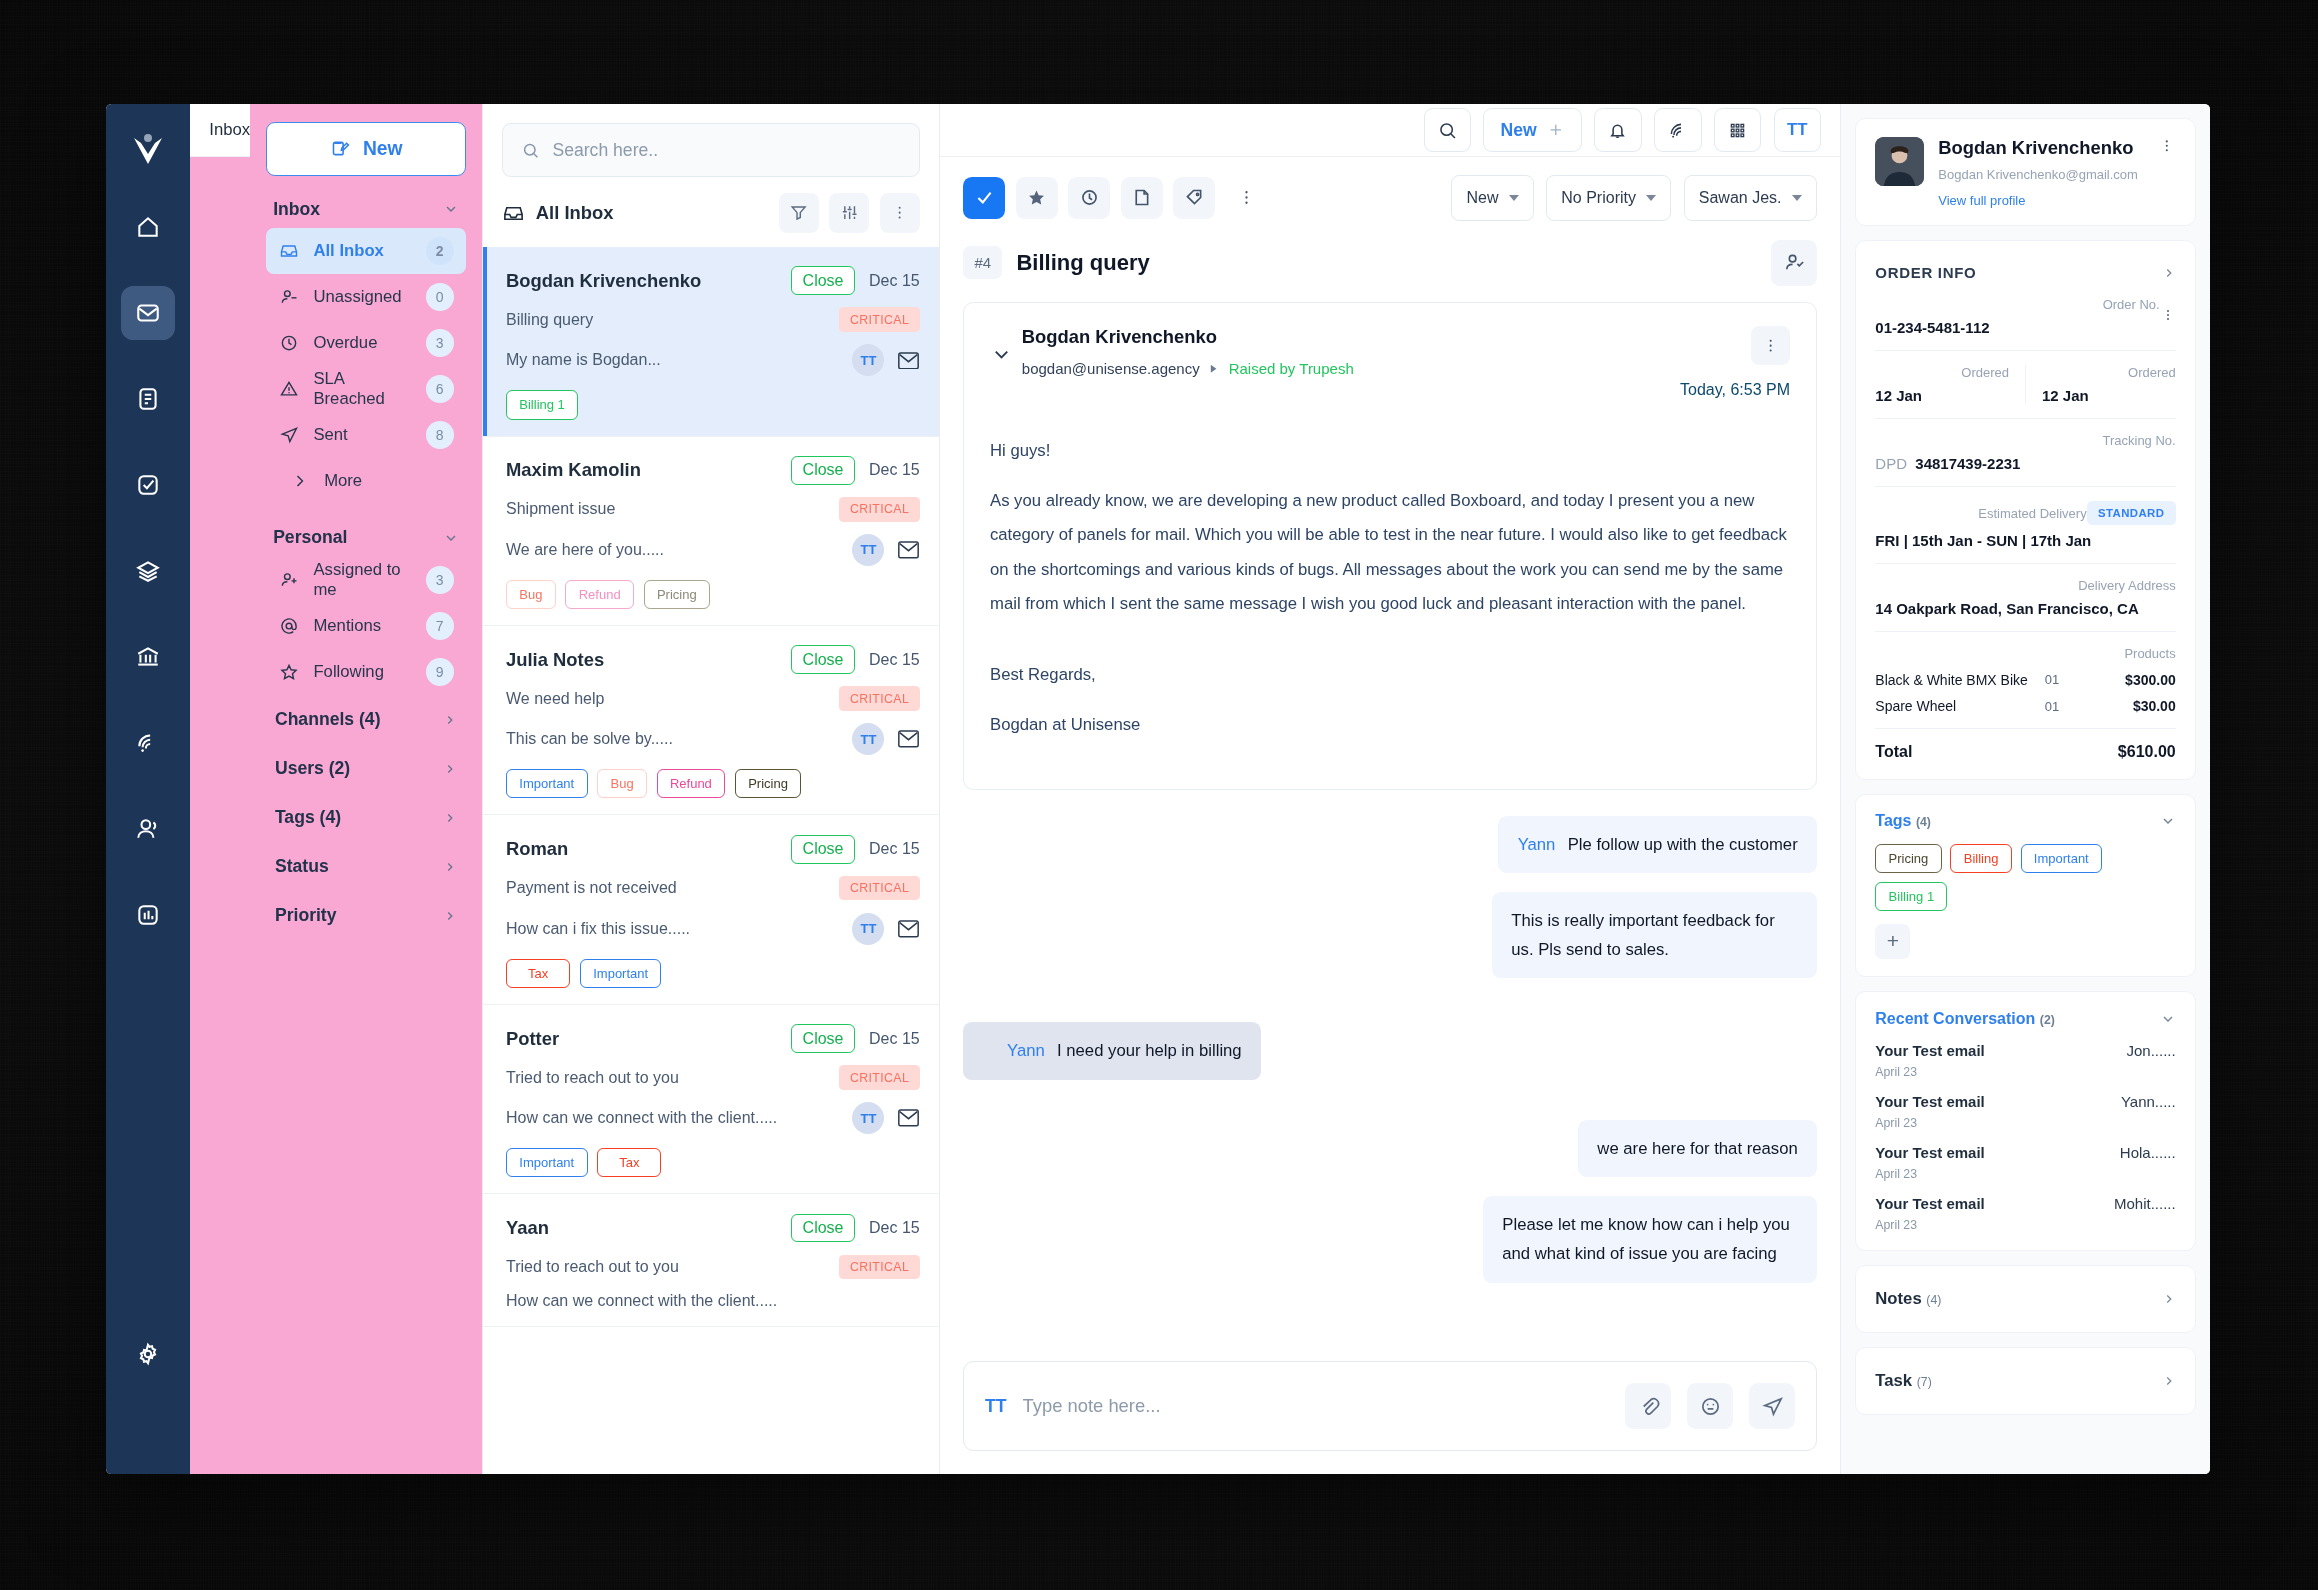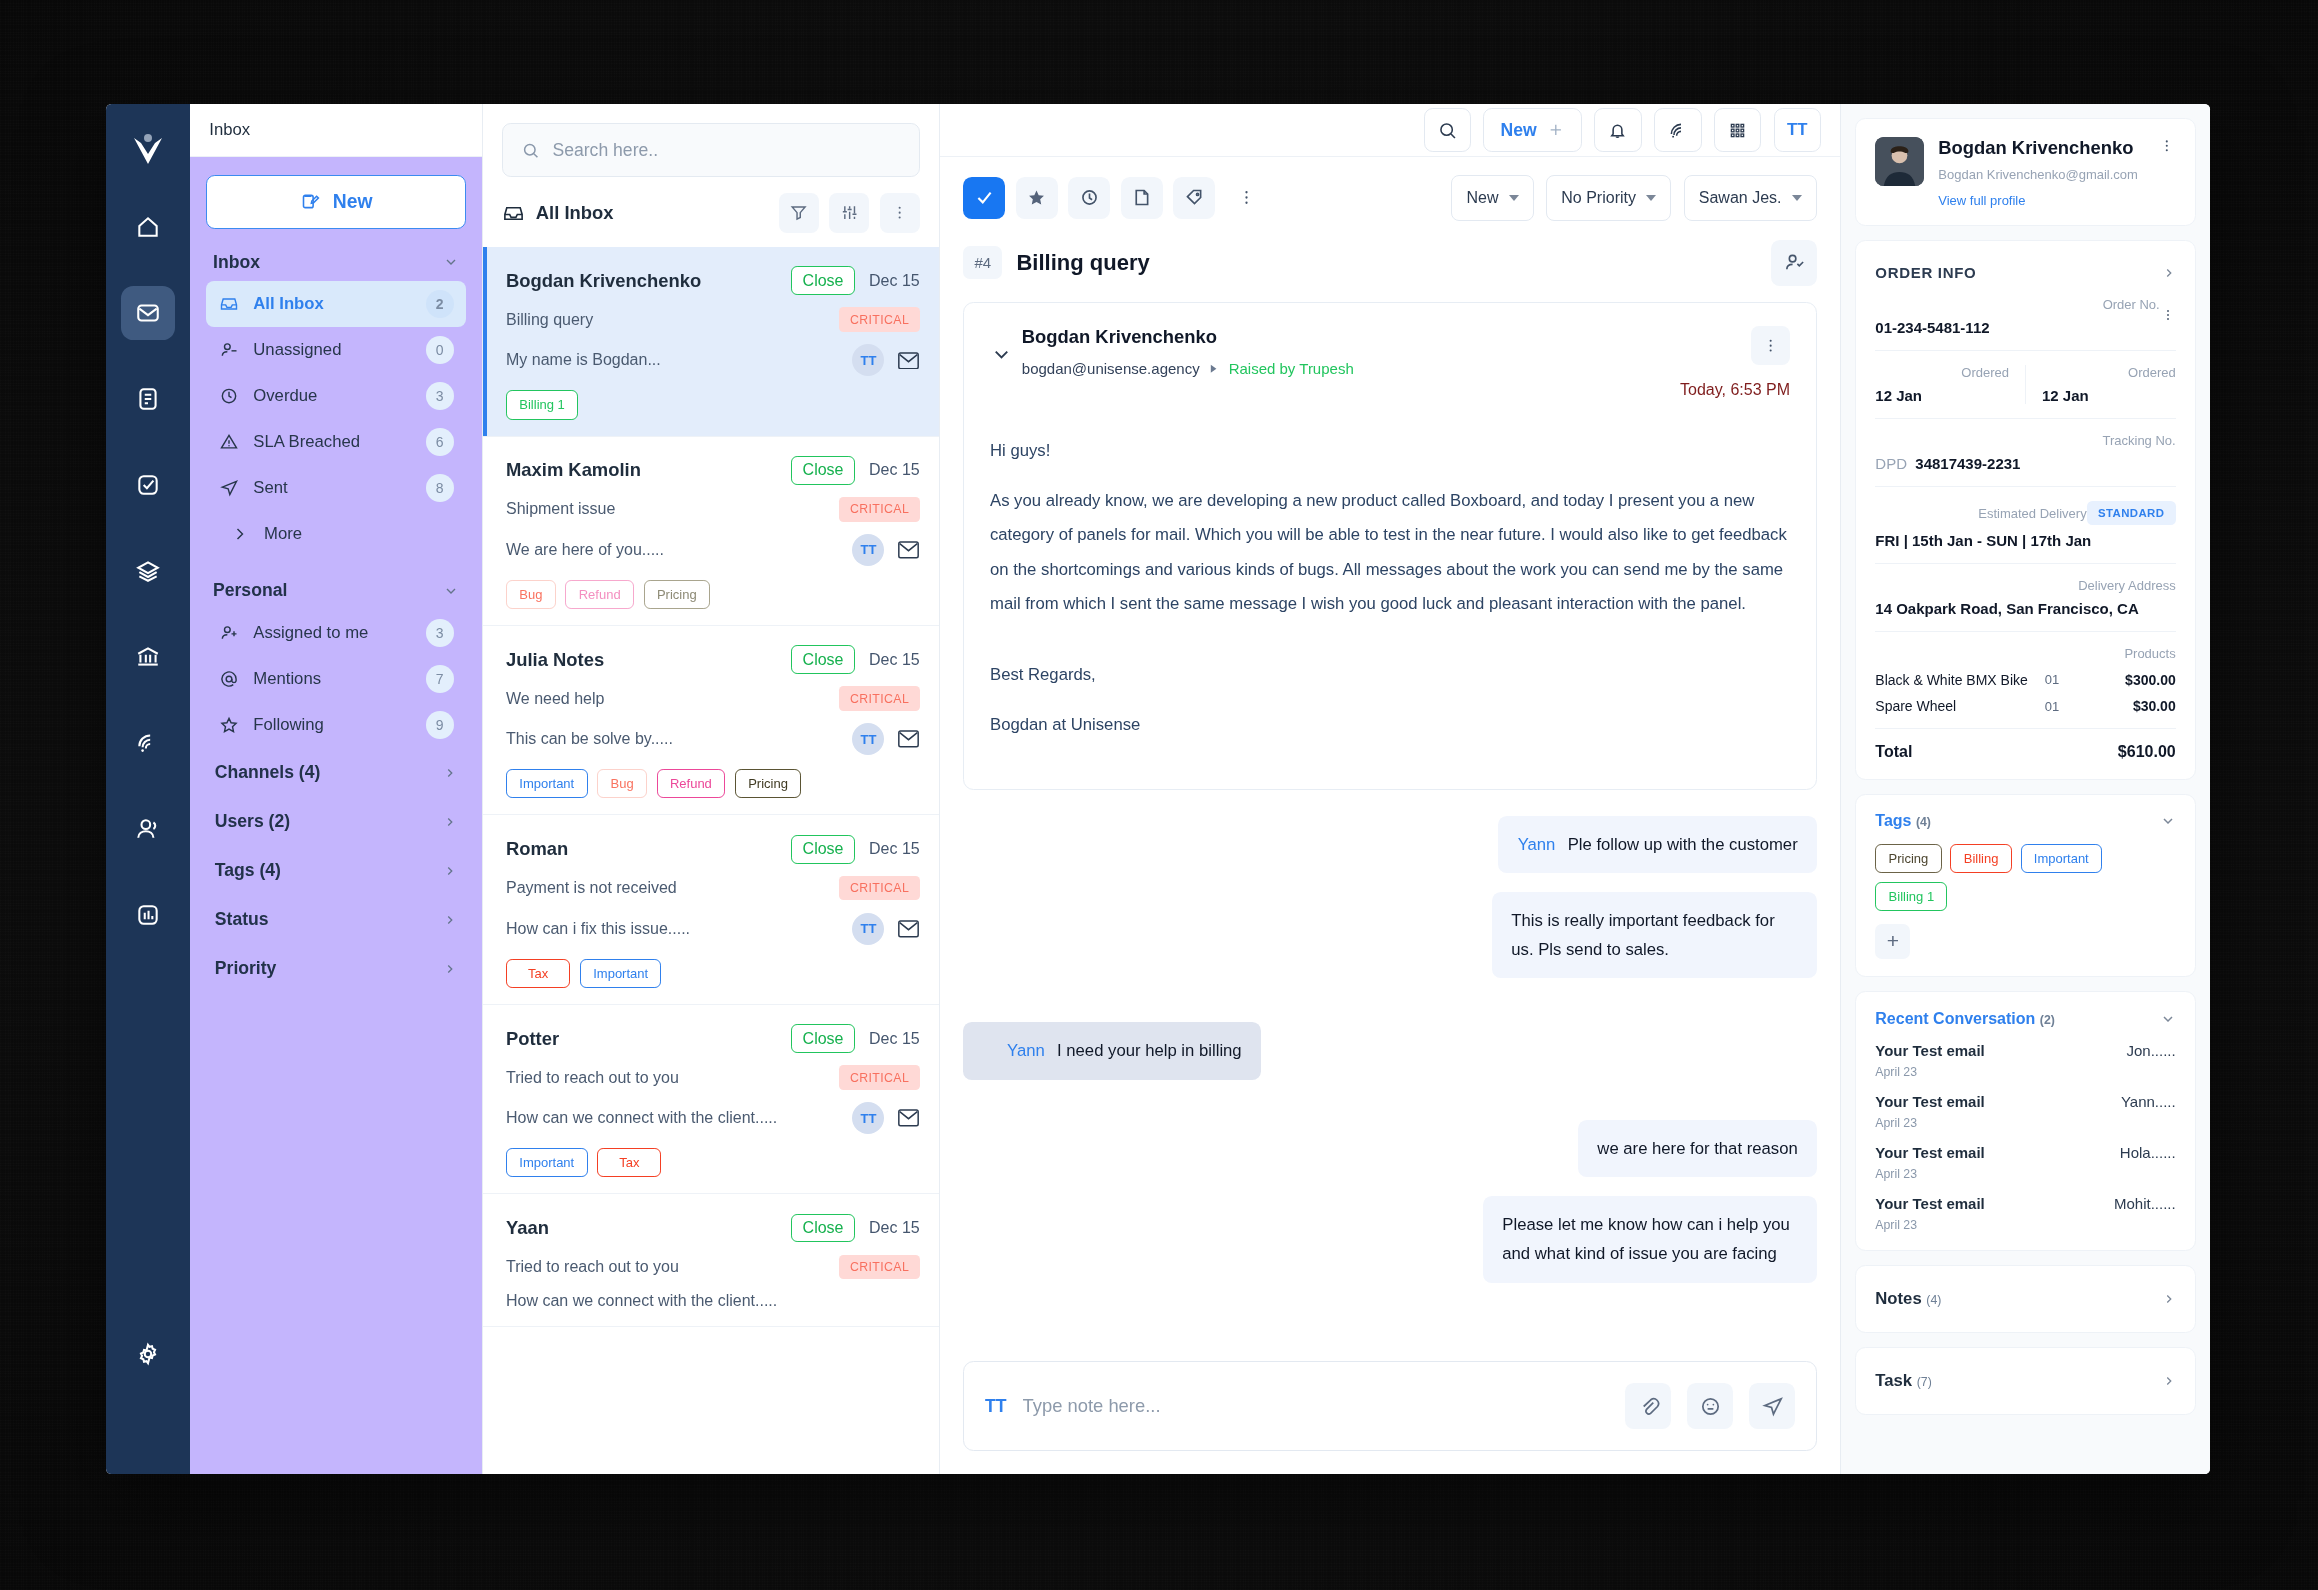--- a/index.html
+++ b/index.html
@@ -35,21 +35,21 @@
   .rail-btn {
     width: 54px; height: 54px; border-radius: 12.3px;
     display: flex; align-items: center; justify-content: center;
     margin-bottom: 32px; color: #fff; cursor: pointer;
   }
   .rail-btn.active { background: #3f5a80; }
   .rail-btn svg { width: 26px; height: 26px; stroke: #fff; fill: none; stroke-width: 1.9; }
   .rail-bottom { position: absolute; bottom: 61px; }
 
   
-  .navcol { width: 293px; flex: 0 0 293px; background: #c4b5fd; display: flex; flex-direction: column; border-right: 0.9px solid #e8edf3; }
+  .navcol { width: 293px; flex: 0 0 293px; background: #f9a8d4; display: flex; flex-direction: row; border-right: 0.9px solid #e8edf3; }
   .topbar-left { height: 53px; background: #fff; display:flex; align-items:center; padding-left: 19.3px; border-bottom: 0.9px solid #edf1f6; }
   .topbar-left .ttl { font-size: 16.7px; color: #1f2d3d; }
   .nav-inner { padding: 17.6px 16px 0 16px; overflow: hidden; }
   .new-btn {
     width: 100%; height: 54px; border: 0.9px solid #3b8bf0; border-radius: 8.8px;
     background: #fff; color: #2f80ed; font-size: 19.3px; font-weight: 700;
     display: flex; align-items: center; justify-content: center; gap: 12.3px; cursor: pointer;
   }
   .new-btn svg { width: 21px; height: 21px; stroke: #2f80ed; fill: none; stroke-width: 1.8; }
   .sect-head {
@@ -134,21 +134,21 @@
   .subj { font-size:22px; font-weight:700; color:#101828; flex:1; }
   .assignbtn { width:46px;height:46px;border-radius:8.8px;background:#f2f6fb;display:flex;align-items:center;justify-content:center;cursor:pointer;}
   .assignbtn svg { width:23px;height:23px;stroke:#44546a;fill:none;stroke-width:1.7;}
   .thread-scroll { flex:1; overflow:hidden; padding: 0 23px 0 23px; }
   .mailcard { border:0.9px solid #e7edf4; border-radius:10.5px; padding: 23px 26px 30px 26px; position:relative; }
   .mc-head { display:flex; align-items:flex-start; }
   .mc-chev { width:23px;height:23px;stroke:#2c3b50;fill:none;stroke-width:2; margin-right:8.8px; margin-top:17.6px;}
   .mc-from { font-size:18.4px; font-weight:700; color:#101828; }
   .mc-sub { display:flex; align-items:center; gap:10.5px; margin-top:12.3px; font-size:15px; color:#33425a; }
   .raised { color:#22c55e; }
-  .mc-time { font-size:16px; color:#7f1d1d; }
+  .mc-time { font-size:16px; color:#0c4a6e; }
   .mc-dots { width:39px;height:39px;border-radius:8px;background:#f2f6fb;display:flex;align-items:center;justify-content:center;cursor:pointer;}
   .body-txt { margin-top: 35px; font-size:16.7px; line-height: 2.05; color:#2d4464; }
   .body-txt p { margin-bottom: 16px; }
   .bubbles { padding: 26px 0 0 0; }
   .brow { display:flex; margin-bottom: 19.3px; }
   .brow.right { justify-content:flex-end; }
   .bub { border-radius: 8.8px; padding: 14px 19.3px; font-size:16.7px; line-height:1.75; color:#101828; max-width: 378px; }
   .bub.blue { background:#f1f5fd; }
   .bub.grey { background:#dfe4ef;padding-left:44px; }
   .bub .who { color:#2f80ed; margin-right: 12.3px; }

